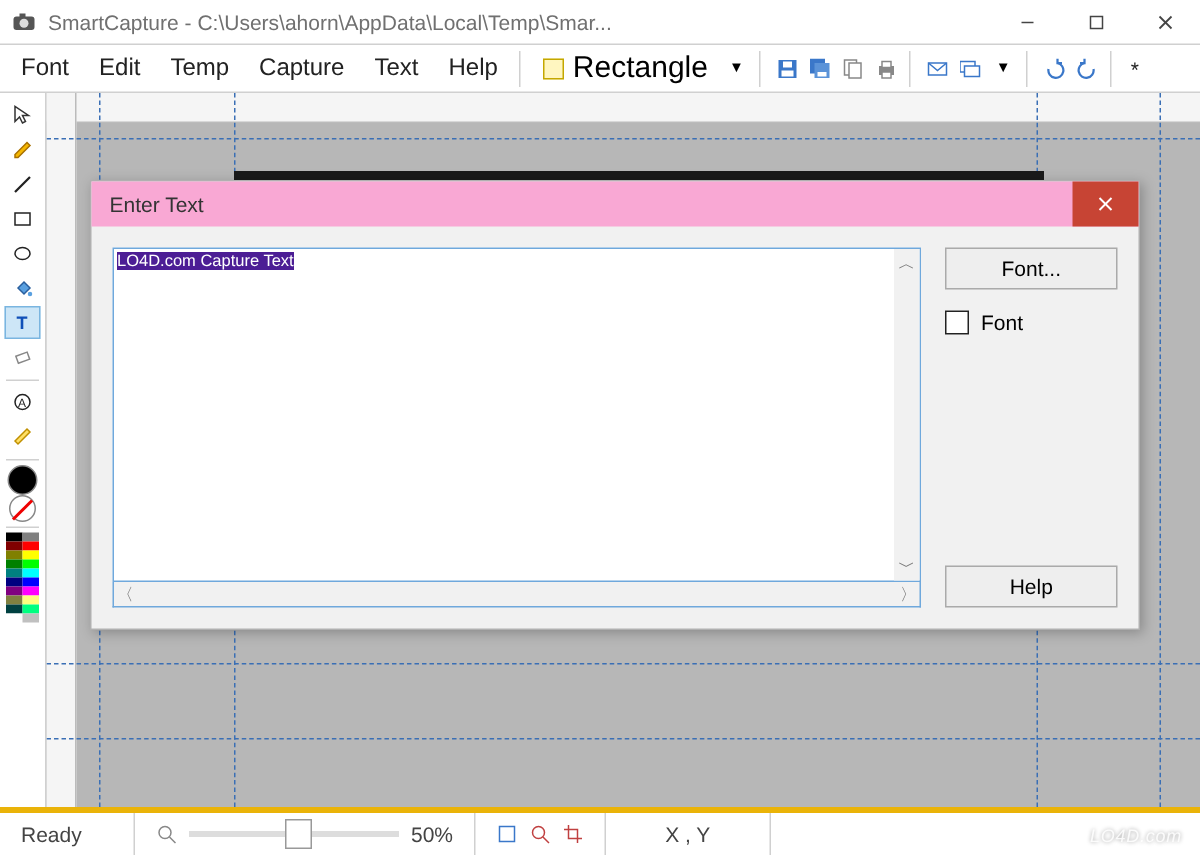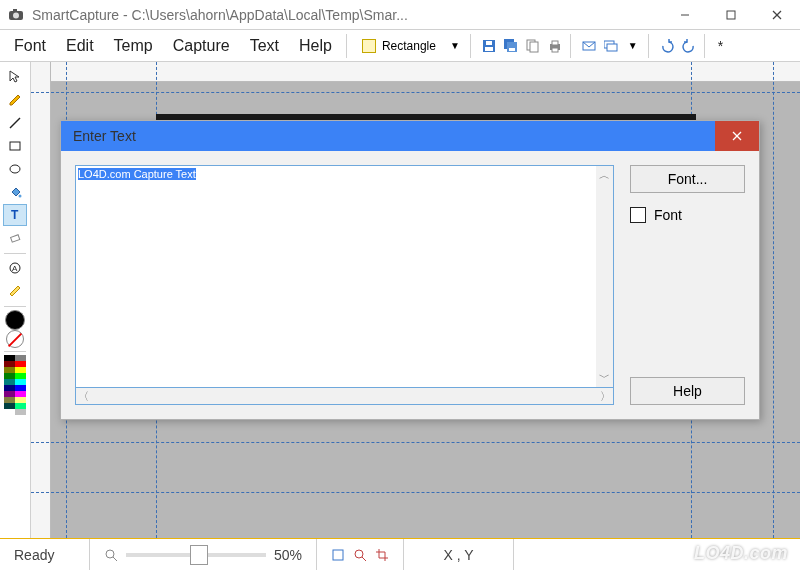--- a/index.html
+++ b/index.html
@@ -10,21 +10,21 @@
   .titlebar .appicon { width: 16px; height: 16px; margin-right: 8px; display:inline-flex; align-items:center; justify-content:center; }
   .titlebar .title { color: #707070; font-size: 14px; flex: 1; white-space: nowrap; overflow: hidden; text-overflow: ellipsis; }
   .winbtns { display: flex; }
   .winbtn { width: 46px; height: 30px; display:flex; align-items:center; justify-content:center; color:#555; }
   .winbtn svg { width:10px; height:10px; }
 
   
   .menubar { height: 32px; background:#fff; border-bottom:1px solid #d0d0d0; display:flex; align-items:center; padding:0 4px; gap:0; }
   .menubar .menuitem { padding:4px 10px; font-size:16px; color:#222; }
   .sep { width:4px; height:24px; border-left:1px solid #d0d0d0; margin:0 4px; }
-  .capturebtn { display:flex; align-items:center; padding:2px 8px; font-size:12px; gap:6px; }
+  .capturebtn { display:flex; align-items:center; padding:2px 8px; font-size:20px; gap:6px; }
   .capturebtn .capicon { width:14px; height:14px; background:#fff6c0; border:1px solid #c4a700; }
   .dd { font-size:10px; padding:0 6px; }
   .tbicon { width:16px; height:16px; display:inline-flex; align-items:center; justify-content:center; margin:0 3px; }
   .tbicon svg, .tbicon span { width:14px; height:14px; }
 
   
   .workarea { position:absolute; top:62px; left:0; right:0; bottom:32px; display:flex; }
   .toolbox { width:31px; background:#fff; border-right:1px solid #d0d0d0; display:flex; flex-direction:column; align-items:center; padding-top:4px; gap:0; }
   .tool { width:24px; height:22px; display:flex; align-items:center; justify-content:center; border:1px solid transparent; margin-bottom:1px; }
   .tool.selected { background:#cde6f7; border:1px solid #7ab5e0; }
@@ -39,48 +39,48 @@
   .canvas-outer { flex:1; background:#b7b7b7; position:relative; overflow:hidden; }
   .ruler-h { position:absolute; top:0; left:0; right:0; height:20px; background:#f5f5f5; border-bottom:1px solid #bbb; }
   .ruler-v { position:absolute; top:0; left:0; bottom:0; width:20px; background:#f5f5f5; border-right:1px solid #bbb; }
   .guide-h { position:absolute; left:0; right:0; height:0; border-top:1px dashed #3a6fb5; }
   .guide-v { position:absolute; top:0; bottom:0; width:0; border-left:1px dashed #3a6fb5; }
   .docstrip { position:absolute; left:125px; top:52px; width:540px; height:20px; background:#1a1a1a; }
   .docstub  { position:absolute; left:125px; top:72px; width:225px; height:14px; background:#2a2a2a; border-radius:0 0 6px 6px; }
 
   
   .dialog { position:absolute; left:60px; top:120px; width:700px; height:300px; background:#f1f1f1; border:1px solid #b0b0b0; box-shadow:2px 2px 8px rgba(0,0,0,.25); }
-  .dlg-titlebar { height:30px; background:#3b82f6; display:flex; align-items:center; padding-left:12px; }
+  .dlg-titlebar { height:30px; background:#f9a8d4; display:flex; align-items:center; padding-left:12px; }
   .dlg-title { font-size:14px; color:#333; flex:1; }
   .dlg-close { width:44px; height:30px; background:#c74434; display:flex; align-items:center; justify-content:center; }
   .dlg-close svg { width:10px; height:10px; stroke:#fff; }
   .dlg-body { display:flex; padding:14px; gap:16px; height:calc(100% - 30px); }
   .dlg-left { flex:1; display:flex; flex-direction:column; }
   .textarea-wrap { flex:1; background:#fff; border:1px solid #6fa8dc; display:flex; }
   .textarea-inner { flex:1; padding:2px; font-size:11px; }
-  .textarea-inner .sel { background:#3b82f6; color:#fff; }
+  .textarea-inner .sel { background:#4c1d95; color:#fff; }
   .vscroll { width:17px; background:#f1f1f1; display:flex; flex-direction:column; align-items:center; justify-content:space-between; padding:2px 0; }
   .hscroll { height:17px; background:#f1f1f1; display:flex; align-items:center; justify-content:space-between; padding:0 2px; border:1px solid #6fa8dc; border-top:none; }
   .scrbtn { color:#777; font-size:11px; }
   .dlg-right { width:115px; display:flex; flex-direction:column; gap:14px; }
   .btn { height:28px; background:#eee; border:1px solid #aaa; font-size:14px; display:flex; align-items:center; justify-content:center; }
   .chk { display:flex; align-items:center; gap:8px; font-size:14px; }
   .chk .box { width:16px; height:16px; border:1.5px solid #222; background:#fff; }
   .spacer { flex:1; }
 
   
-  .statusbar { position:absolute; left:0; right:0; bottom:0; height:32px; background:#fff; border-top:1px solid #eab308; display:flex; align-items:center; font-size:14px; }
+  .statusbar { position:absolute; left:0; right:0; bottom:0; height:32px; background:#fff; border-top:4px solid #eab308; display:flex; align-items:center; font-size:14px; }
   .statusbar .panel { padding:0 14px; border-right:1px solid #d0d0d0; height:100%; display:flex; align-items:center; gap:8px; color:#444; }
   .slider { width:140px; height:4px; background:#ddd; position:relative; }
   .slider .tick { position:absolute; top:-3px; bottom:-3px; width:1px; background:#bbb; left:50%; }
   .slider .thumb { position:absolute; top:-8px; width:18px; height:20px; background:#fff; border:1px solid #999; left:46%; }
   .sbicon { width:14px; height:14px; display:inline-block; }
 
   
-  .watermark { position:absolute; right:12px; bottom:6px; color:rgba(255,255,255,.85); font-size:18px; font-weight:700; letter-spacing:.5px; z-index:50; pointer-events:none; text-shadow:0 0 3px rgba(0,0,0,.4); font-style:italic;}
+  .watermark { position:absolute; right:12px; bottom:6px; color:rgba(255,255,255,.85); font-size:12px; font-weight:400; letter-spacing:.5px; z-index:50; pointer-events:none; text-shadow:0 0 3px rgba(0,0,0,.4); font-style:italic;}
   .watermark .orb { display:inline-block; width:16px; height:16px; border:2px solid rgba(255,255,255,.85); border-radius:50%; margin-right:6px; position:relative; top:2px;}
   .watermark .orb:after{content:"";position:absolute;left:6px;top:0;width:2px;height:7px;background:rgba(255,255,255,.85);transform:rotate(25deg);}
 </style>
 </head>
 <body>
 
 <div class="titlebar">
   <span class="appicon">
     <svg viewBox="0 0 16 16">
         <rect x="1" y="4" width="14" height="9" rx="2" fill="#555"></rect>

